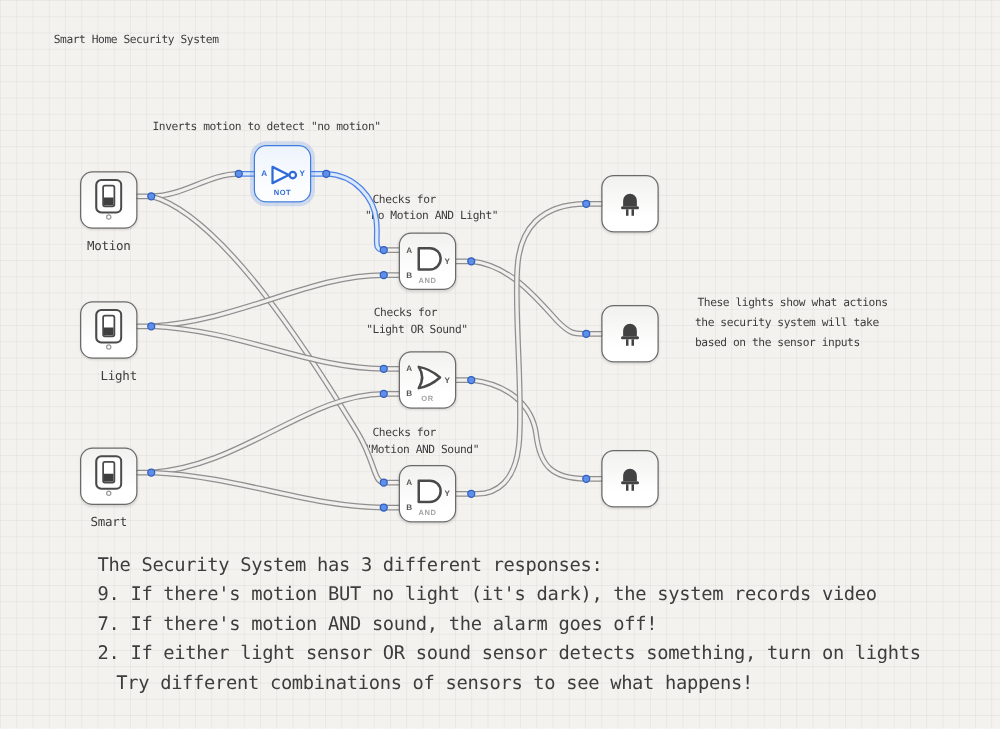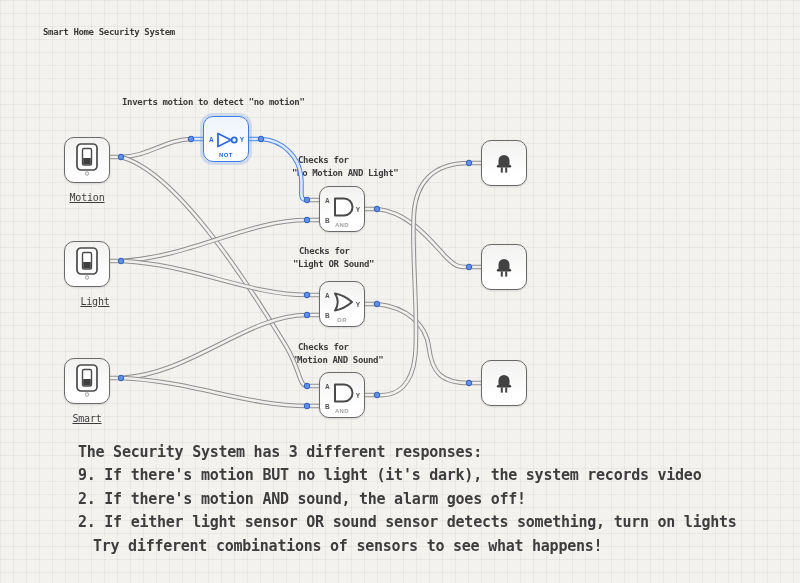--- a/index.html
+++ b/index.html
@@ -5,21 +5,21 @@
   html,body{margin:0;padding:0;}
   #canvas{
     position:relative;width:800px;height:583px;overflow:hidden;
     background-color:#f3f2ef;
     background-image:
       linear-gradient(rgba(0,0,0,0.045) 1px, transparent 1px),
       linear-gradient(90deg, rgba(0,0,0,0.045) 1px, transparent 1px);
     background-size:13px 13px;
     font-family:"DejaVu Sans Mono",monospace;
   }
-  .mono{position:absolute;color:#3d3d3d;font-family:"DejaVu Sans Mono",monospace;font-weight:bold;}
+  .mono{position:absolute;color:#3d3d3d;font-family:"DejaVu Sans Mono",monospace;}
   .t-title{font-size:9px;letter-spacing:-0.35px;}
   .t-body{font-size:9px;letter-spacing:-0.35px;line-height:13.5px;}
   .t-note{font-size:9px;letter-spacing:-0.35px;line-height:13px;}
   .t-leds{font-size:9px;letter-spacing:-0.35px;line-height:16px;}
   .t-foot{font-size:15px;letter-spacing:-0.25px;line-height:12px;}
   .indent1{margin-left:6px;}
   .indent2{margin-left:2px;}
 
   #wires{position:absolute;left:0;top:0;z-index:1;}
   .wc{fill:none;stroke:#8f8f8f;stroke-width:4.6;stroke-linecap:round;}
@@ -37,21 +37,21 @@
   .comp.sel{
     border-color:#3f7ce0;
     background:linear-gradient(180deg,#eef4fd 0%,#fbfdff 75%);
     box-shadow:0 0 0 3px rgba(63,124,224,0.20);
   }
   .pin{position:absolute;font:700 6.5px "Liberation Sans",sans-serif;color:#555;}
   .gname{position:absolute;left:0;right:0;bottom:3px;text-align:center;
     font:700 6px "Liberation Sans",sans-serif;color:#a3a3a3;letter-spacing:0.4px;}
   .sel .pin,.sel .gname{color:#2f6bd8;}
   .complabel{position:absolute;width:60px;text-align:center;color:#3d3d3d;
-    font-size:10px;letter-spacing:-0.2px;z-index:3;text-decoration:underline;}
+    font-size:10px;letter-spacing:-0.2px;z-index:3;}
   .gsvg{position:absolute;}
 </style>
 </head>
 <body>
 
 <div id="canvas">
 
   <svg id="wires" width="800" height="583" viewBox="0 0 800 583">
 
     <g>
@@ -155,20 +155,25 @@
   <div class="mono t-note" style="left:293px;top:245px;">
     <div class="indent1">Checks for</div>
     <div>"Light OR Sound"</div>
   </div>
 
   <div class="mono t-note" style="left:292px;top:341px;">
     <div class="indent1">Checks for</div>
     <div>"Motion AND Sound"</div>
   </div>
 
+  <div class="mono t-leds" style="left:556px;top:235px;">
+    <div class="indent2">These lights show what actions</div>
+    <div>the security system will take</div>
+    <div>based on the sensor inputs</div>
+  </div>
 
   <div class="comp" style="left:64px;top:137px;">
     <svg class="gsvg" style="left:11px;top:5px;" width="22" height="33" viewBox="0 0 22 33">
       <rect x="1" y="1" width="20" height="26" rx="4" fill="#fdfdfd" stroke="#4a4a4a" stroke-width="1.7"></rect>
       <rect x="6.5" y="5.5" width="9" height="16.5" rx="1.5" fill="#ffffff" stroke="#4a4a4a" stroke-width="1.4"></rect>
       <rect x="7.2" y="15" width="7.6" height="6.3" fill="#3f3f3f"></rect>
       <circle cx="11" cy="30.5" r="1.7" fill="none" stroke="#9a9a9a" stroke-width="1"></circle>
     </svg>
   </div>
   <div class="complabel" style="left:57px;top:192px;">Motion</div>
@@ -253,17 +258,17 @@
     <svg class="gsvg" style="left:12px;top:11px;" width="20" height="22" viewBox="0 0 20 22">
       <path d="M4.5,8.5 a5.5,5.5 0 0 1 11,0 v4.5 h-11 z" fill="#424242"></path>
       <rect x="2.8" y="13" width="14.4" height="2.4" rx="1.2" fill="#424242"></rect>
       <rect x="6.8" y="15.4" width="2" height="5.2" fill="#424242"></rect>
       <rect x="11.2" y="15.4" width="2" height="5.2" fill="#424242"></rect>
     </svg>
   </div>
 
   <div class="mono t-foot" style="left:78px;top:446px;">The Security System has 3 different responses:</div>
   <div class="mono t-foot" style="left:78px;top:469px;">9. If there's motion BUT no light (it's dark), the system records video</div>
-  <div class="mono t-foot" style="left:78px;top:493px;">2. If there's motion AND sound, the alarm goes off!</div>
+  <div class="mono t-foot" style="left:78px;top:493px;">7. If there's motion AND sound, the alarm goes off!</div>
   <div class="mono t-foot" style="left:78px;top:516px;">2. If either light sensor OR sound sensor detects something, turn on lights</div>
   <div class="mono t-foot" style="left:93px;top:540px;">Try different combinations of sensors to see what happens!</div>
 
 </div>
 
 </body></html>

